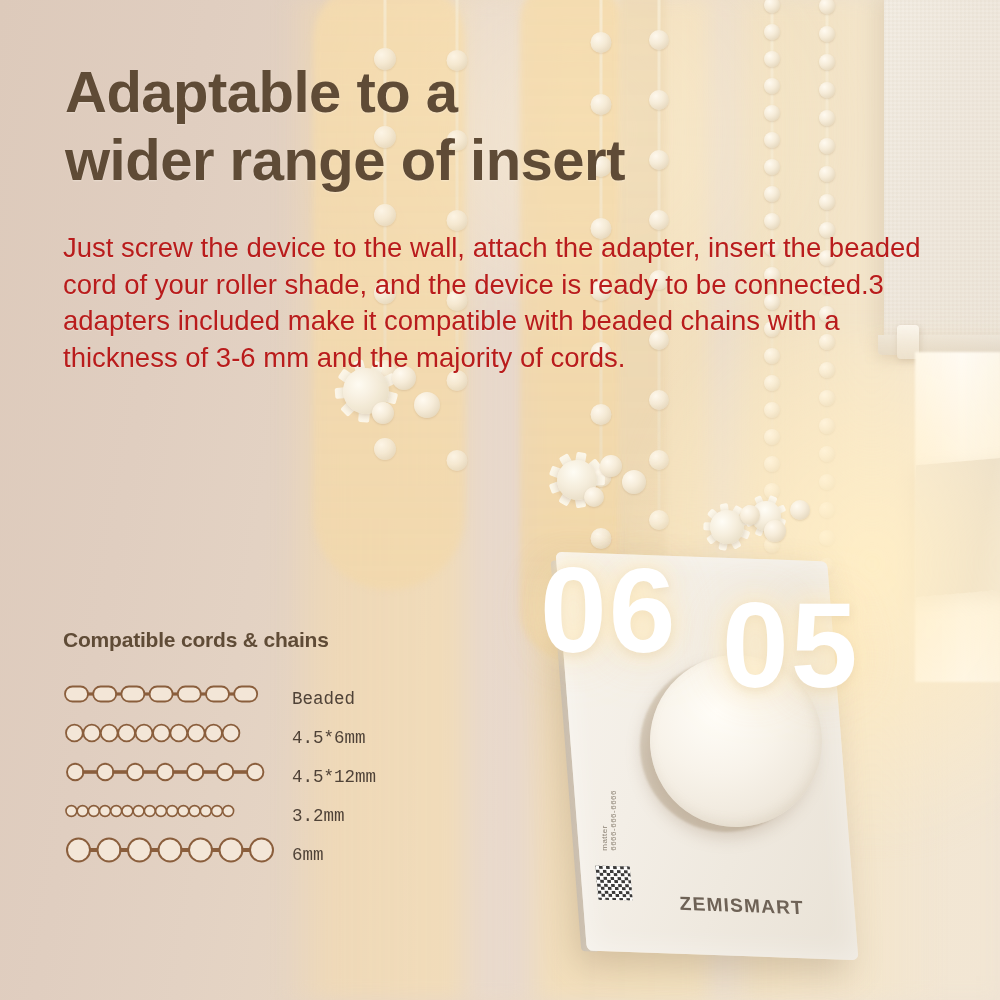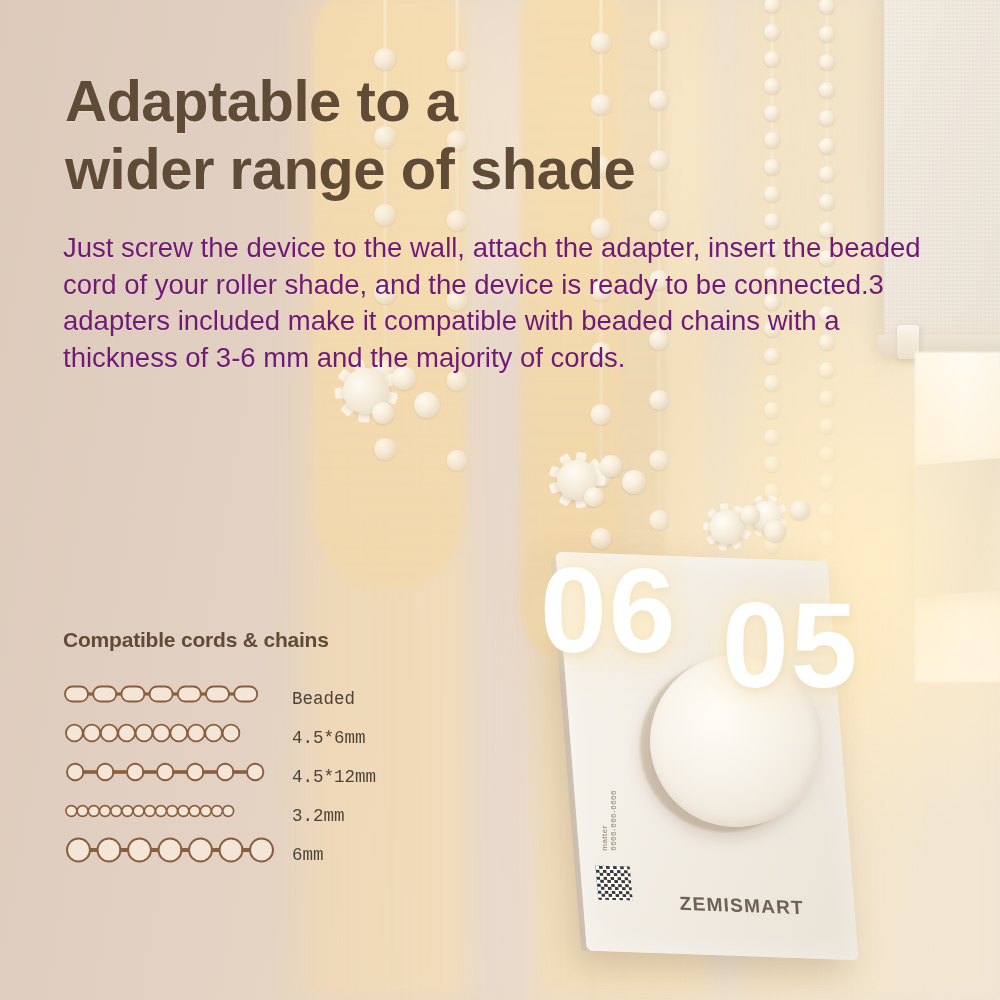--- a/index.html
+++ b/index.html
@@ -177,27 +177,26 @@
     transform-origin:50% 0%;
   }
 
   
   .headline{
     position:absolute; left:65px; top:58px;
     width:700px;
     font-size:58px; line-height:1.18; font-weight:700;
     color:#5f4b36; letter-spacing:-0.5px;
     text-shadow:0 1px 2px rgba(255,250,240,0.35);
-    margin-top:9px;
   }
   .body-copy{
     position:absolute; left:63px; top:230px;
     width:860px;
     font-size:27.5px; line-height:1.33; font-weight:400;
-    color:#701a75;
+    color:#b91c1c;
     text-shadow:0 1px 1px rgba(255,250,240,0.3);
   }
 
   
   .step{
     position:absolute;
     font-size:120px; font-weight:600; color:#ffffff;
     letter-spacing:2px; line-height:1;
     text-shadow:0 0 24px rgba(255,235,190,0.9), 0 0 50px rgba(255,228,175,0.6), 0 3px 8px rgba(160,130,95,0.2);
   }
@@ -394,21 +393,21 @@
       <div class="bead" style="position: absolute; left: 600px; top: 455px; transform: none; width: 22px; height: 22px;"></div>
       <div class="bead" style="position: absolute; left: 622px; top: 470px; transform: none; width: 24px; height: 24px;"></div>
       <div class="bead" style="position: absolute; left: 584px; top: 487px; transform: none; width: 20px; height: 20px;"></div>
       <div class="bead" style="position: absolute; left: 740px; top: 505px; transform: none; width: 20px; height: 20px;"></div>
       <div class="bead" style="position: absolute; left: 764px; top: 520px; transform: none; width: 22px; height: 22px;"></div>
       <div class="bead" style="position: absolute; left: 790px; top: 500px; transform: none; width: 20px; height: 20px;"></div>
     </div>
 
   <div class="headline">
     <div>Adaptable to a</div>
-    <div>wider range of shade</div>
+    <div>wider range of insert</div>
   </div>
 
   <p class="body-copy">Just screw the device to the wall, attach the adapter, insert the beaded cord of your roller shade, and the device is ready to be connected.3 adapters included make it compatible with beaded chains with a thickness of 3-6 mm and the majority of cords.</p>
 
   <div class="step" id="step-02">06</div>
   <div class="step" id="step-03">05</div>
 
   <div class="cords-panel">
     <div class="cords-title">Compatible cords &amp; chains</div>
     <div id="cord-rows">

